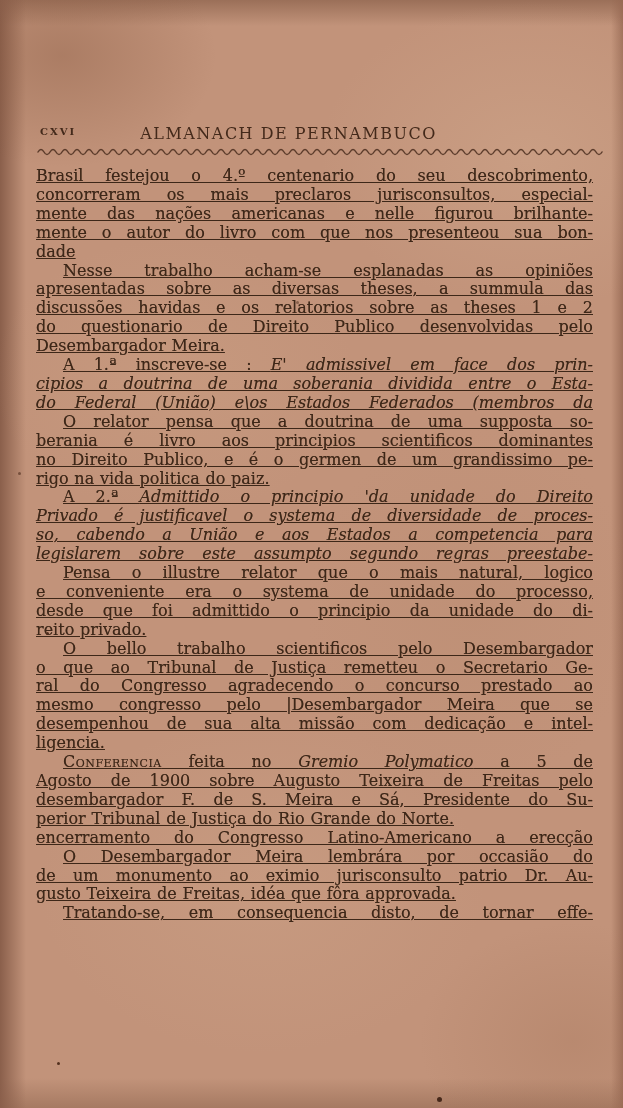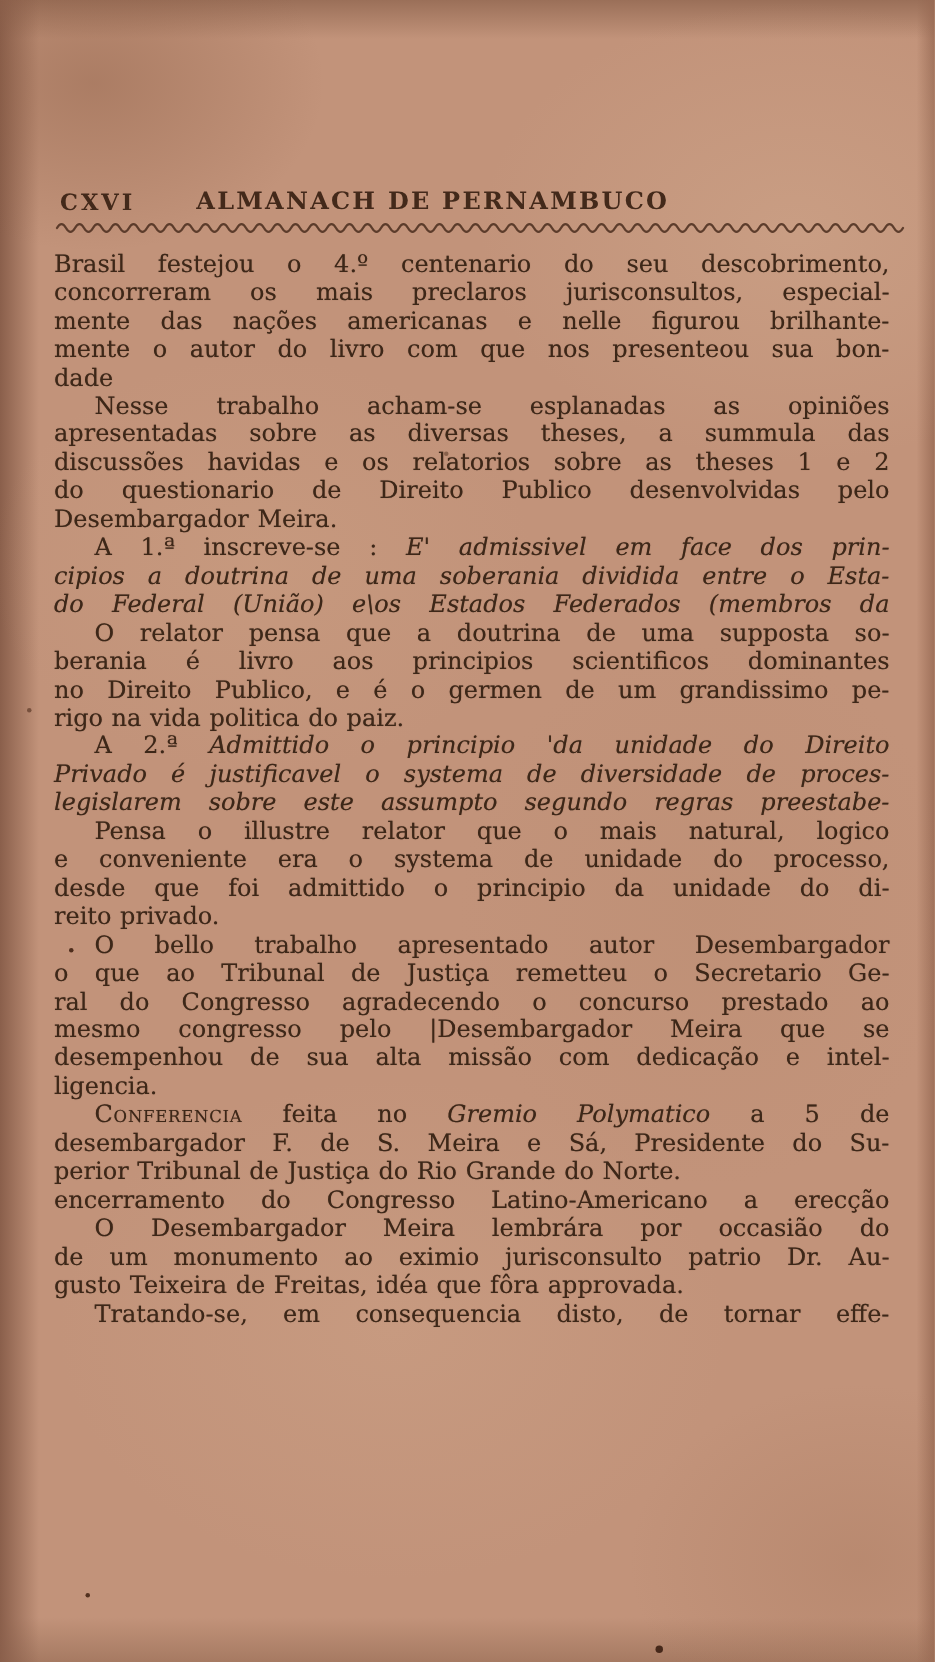--- a/index.html
+++ b/index.html
@@ -22,43 +22,44 @@
       linear-gradient(270deg, rgba(150,104,82,.8) 0px, rgba(164,118,94,0) 12px),
       linear-gradient(180deg, rgba(122,82,61,.55) 0px, rgba(130,88,66,0) 26px),
       linear-gradient(0deg, rgba(124,84,62,.40) 0px, rgba(130,88,66,0) 30px);
     color:#3d2718;
   }
   .hdr{
     position:absolute;top:124px;left:40px;right:30px;height:22px;
   }
   .pnum{
     position:absolute;left:0;top:2px;
-    font-weight:bold;font-size:15px;letter-spacing:2px;color:#43291a;
+    font-weight:bold;font-size:10px;letter-spacing:2px;color:#43291a;
   }
   .ptitle{
     position:absolute;left:0;right:0;top:0;text-align:center;
     transform:translateX(-28px);
-    font-weight:bold;font-size:16px;letter-spacing:1.5px;color:#43291a;
+    font-weight:normal;font-size:16px;letter-spacing:1.5px;color:#43291a;
     white-space:nowrap;
   }
   .wavy{
     position:absolute;top:146px;left:38px;width:557px;height:12px;
     overflow:visible;
   }
   .text{
     position:absolute;top:167px;left:36px;width:557px;
   }
   .line{
     margin:0;padding:0;
     font-size:16px;line-height:18.9px;
     text-align:justify;text-align-last:justify;
     word-spacing:.04em;
     white-space:normal;
     color:#3d2718;
     text-shadow:0 0 .5px rgba(61,39,24,.55);
+    text-decoration:underline;
   }
   .line.last{text-align-last:left;}
   .line.indent{text-indent:27px;}
   .seg.italic{font-style:italic;}
   .seg.smallcaps{font-variant:small-caps;letter-spacing:.5px;}
   .specks{
     position:absolute;left:46px;top:632px;width:3px;height:3px;border-radius:50%;
     background:#4e2d1c;
     box-shadow:
       11px 430px 0 0 #53311f,
@@ -91,32 +92,34 @@
       <p class="line last"><span class="seg roman">Desembargador Meira.</span></p>
       <p class="line indent"><span class="seg roman">A 1.ª inscreve-se : </span><span class="seg italic">E' admissivel em face dos prin-</span></p>
       <p class="line"><span class="seg italic">cipios a doutrina de uma soberania dividida entre o Esta-</span></p>
       <p class="line"><span class="seg italic">do Federal (União) e\os Estados Federados (membros da</span></p>
       <p class="line indent"><span class="seg roman">O relator pensa que a doutrina de uma supposta so-</span></p>
       <p class="line"><span class="seg roman">berania é livro aos principios scientificos dominantes</span></p>
       <p class="line"><span class="seg roman">no Direito Publico, e é o germen de um grandissimo pe-</span></p>
       <p class="line last"><span class="seg roman">rigo na vida politica do paiz.</span></p>
       <p class="line indent"><span class="seg roman">A 2.ª </span><span class="seg italic">Admittido o principio 'da unidade do Direito</span></p>
       <p class="line"><span class="seg italic">Privado é justificavel o systema de diversidade de proces-</span></p>
+      <p class="line"><span class="seg italic">so, cabendo a União e aos Estados a competencia para</span></p>
       <p class="line"><span class="seg italic">legislarem sobre este assumpto segundo regras preestabe-</span></p>
       <p class="line indent"><span class="seg roman">Pensa o illustre relator que o mais natural, logico</span></p>
       <p class="line"><span class="seg roman">e conveniente era o systema de unidade do processo,</span></p>
       <p class="line"><span class="seg roman">desde que foi admittido o principio da unidade do di-</span></p>
       <p class="line last"><span class="seg roman">reito privado.</span></p>
-      <p class="line indent"><span class="seg roman">O bello trabalho apresentado autor Desembargador</span></p>
+      <p class="line indent"><span class="seg roman">O bello trabalho scientificos pelo Desembargador</span></p>
       <p class="line"><span class="seg roman">o que ao Tribunal de Justiça remetteu o Secretario Ge-</span></p>
       <p class="line"><span class="seg roman">ral do Congresso agradecendo o concurso prestado ao</span></p>
       <p class="line"><span class="seg roman">mesmo congresso pelo |Desembargador Meira que se</span></p>
       <p class="line"><span class="seg roman">desempenhou de sua alta missão com dedicação e intel-</span></p>
       <p class="line last"><span class="seg roman">ligencia.</span></p>
       <p class="line indent"><span class="seg smallcaps">Conferencia</span><span class="seg roman"> feita no </span><span class="seg italic">Gremio Polymatico</span><span class="seg roman"> a 5 de</span></p>
+      <p class="line"><span class="seg roman">Agosto de 1900 sobre Augusto Teixeira de Freitas pelo</span></p>
       <p class="line"><span class="seg roman">desembargador F. de S. Meira e Sá, Presidente do Su-</span></p>
       <p class="line last"><span class="seg roman">perior Tribunal de Justiça do Rio Grande do Norte.</span></p>
       <p class="line"><span class="seg roman">encerramento do Congresso Latino-Americano a erecção</span></p>
       <p class="line indent"><span class="seg roman">O Desembargador Meira lembrára por occasião do</span></p>
       <p class="line"><span class="seg roman">de um monumento ao eximio jurisconsulto patrio Dr. Au-</span></p>
       <p class="line last"><span class="seg roman">gusto Teixeira de Freitas, idéa que fôra approvada.</span></p>
       <p class="line indent"><span class="seg roman">Tratando-se, em consequencia disto, de tornar effe-</span></p>
     </main>
   <div class="specks"></div>
 </div>

